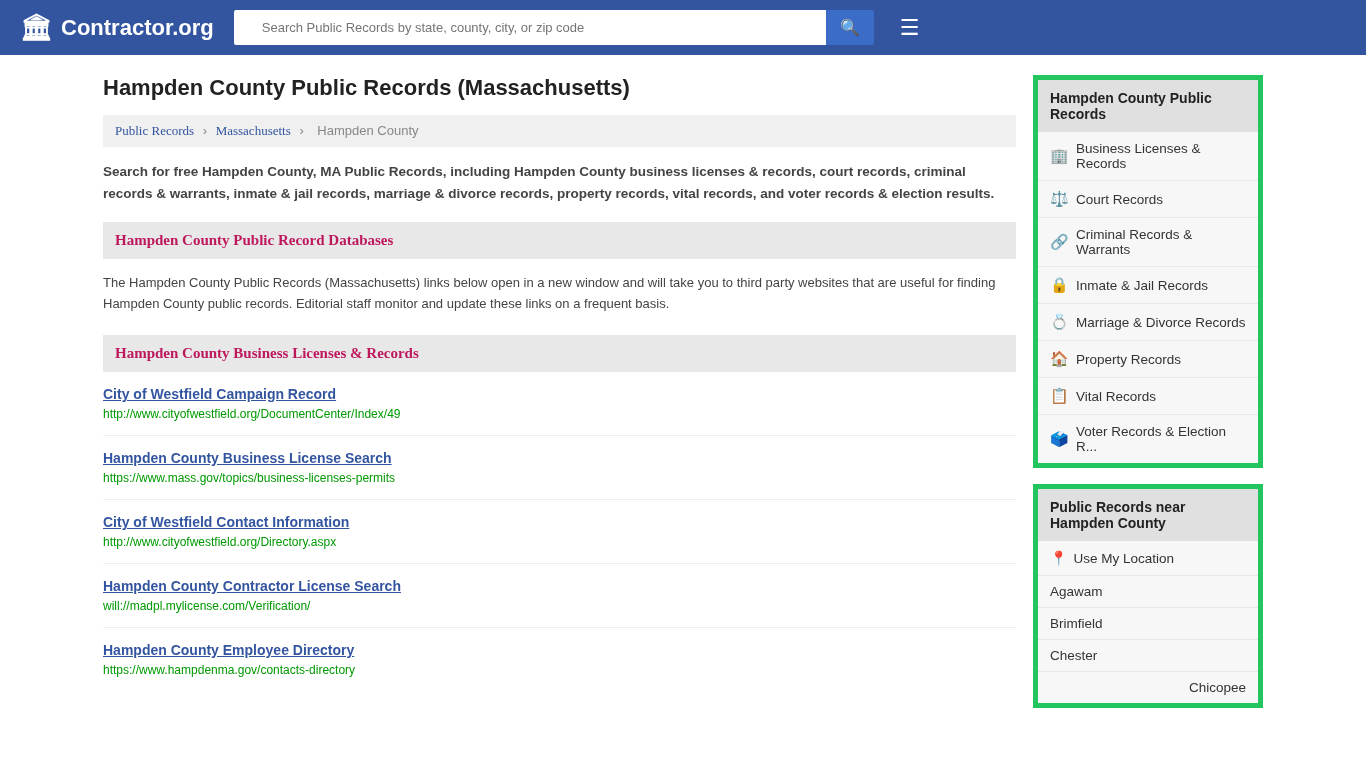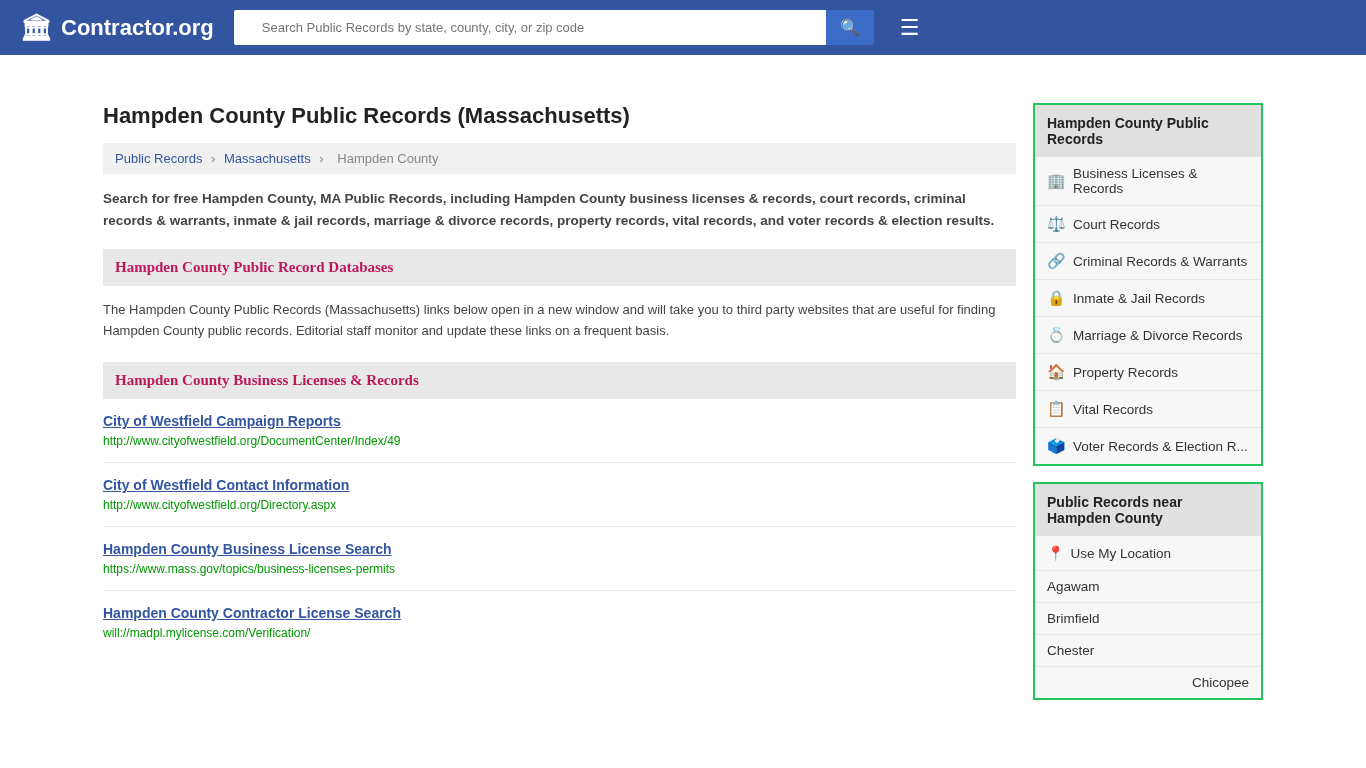--- a/index.html
+++ b/index.html
@@ -53,22 +53,22 @@
       border: none;
       color: #fff;
       font-size: 22px;
       cursor: pointer;
       margin-left: 6px;
     }
 
     
     .container {
       max-width: 1200px;
-      margin: 12px auto;
-      padding: 36px 20px;
+      margin: 0 auto;
+      padding: 20px 20px;
       display: flex;
       gap: 17px;
     }
 
     .main-content {
       flex: 1;
       min-width: 0;
     }
 
     .sidebar {
@@ -85,21 +85,21 @@
     }
 
     
     .breadcrumb {
       background: #f0f0f0;
       padding: 8px 12px;
       font-size: 13px;
       color: #555;
       margin-bottom: 14px;
     }
-    .breadcrumb a { color: #3355a0; text-decoration: none; }
+    .breadcrumb a { color: #3355a0; text-decoration: none; font-family: Liberation Serif, serif; }
     .breadcrumb span { margin: 0 5px; color: #888; }
 
     
     .description {
       font-size: 13.5px;
       line-height: 1.6;
       color: #444;
       margin-bottom: 18px;
       font-weight: bold;
     }
@@ -152,21 +152,21 @@
     .see-all a {
       color: #3355a0;
       text-decoration: underline;
       font-weight: bold;
       cursor: pointer;
     }
 
     
     .sidebar-box {
       background: #f7f7f7;
-      border: 2px solid #22c55e;
+      border: 5px solid #22c55e;
       margin-bottom: 16px;
     }
     .sidebar-title {
       background: #e0e0e0;
       padding: 10px 12px;
       font-size: 14px;
       font-weight: bold;
       color: #222;
     }
     .sidebar-item {
@@ -240,34 +240,38 @@
     <p class="description">Search for free Hampden County, MA Public Records, including Hampden County business licenses &amp; records, court records, criminal records &amp; warrants, inmate &amp; jail records, marriage &amp; divorce records, property records, vital records, and voter records &amp; election results.</p>
 
     <div class="section-header">Hampden County Public Record Databases</div>
 
     <p class="db-info">The Hampden County Public Records (Massachusetts) links below open in a new window and will take you to third party websites that are useful for finding Hampden County public records. Editorial staff monitor and update these links on a frequent basis.</p>
 
     <div class="section-header">Hampden County Business Licenses &amp; Records</div>
 
     <div>
       <div class="record-entry">
-        <span class="record-title">City of Westfield Campaign Reports</span>
+        <span class="record-title">City of Westfield Campaign Record</span>
         <span class="record-url">http://www.cityofwestfield.org/DocumentCenter/Index/49</span>
+      </div>
+      <div class="record-entry">
+        <span class="record-title">Hampden County Business License Search</span>
+        <span class="record-url">https://www.mass.gov/topics/business-licenses-permits</span>
       </div>
       <div class="record-entry">
         <span class="record-title">City of Westfield Contact Information</span>
         <span class="record-url">http://www.cityofwestfield.org/Directory.aspx</span>
       </div>
       <div class="record-entry">
-        <span class="record-title">Hampden County Business License Search</span>
-        <span class="record-url">https://www.mass.gov/topics/business-licenses-permits</span>
-      </div>
-      <div class="record-entry">
         <span class="record-title">Hampden County Contractor License Search</span>
         <span class="record-url">will://madpl.mylicense.com/Verification/</span>
+      </div>
+      <div class="record-entry">
+        <span class="record-title">Hampden County Employee Directory</span>
+        <span class="record-url">https://www.hampdenma.gov/contacts-directory</span>
       </div>
     </div>
 
 
   </div>
 
   <aside class="sidebar">
 
     <div class="sidebar-box">
       <div class="sidebar-title">Hampden County Public Records</div>

